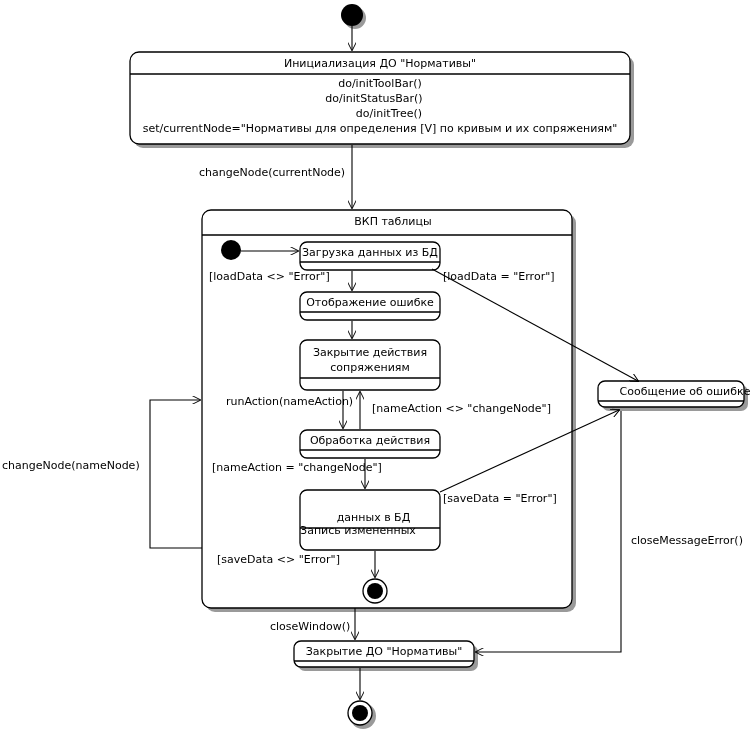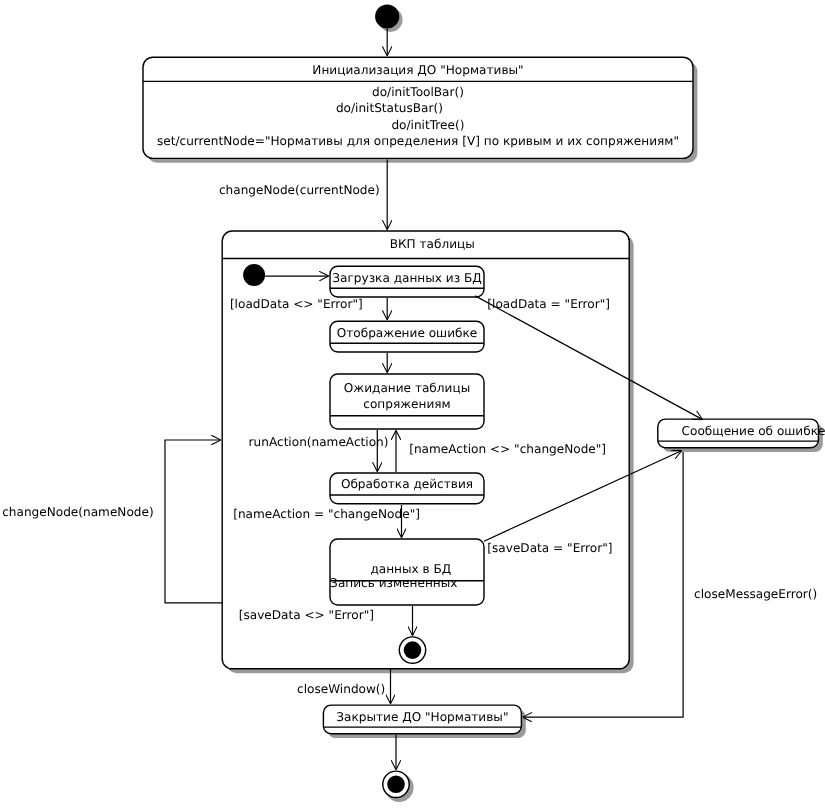--- a/index.html
+++ b/index.html
@@ -143,31 +143,31 @@
       <path d="M 355 608 L 355 639" marker-end="url(#arrow)"></path>
 
       <path d="M 621 411 L 621 652 L 476 652" marker-end="url(#arrow)"></path>
 
       <path d="M 360 668 L 360 699" marker-end="url(#arrow)"></path>
     </g>
   </svg>
 
   <div class="st-label t-center" style="left:130px;top:57px;width:500px;">Инициализация ДО "Нормативы"</div>
   <div class="st-label t-center" style="left:130px;top:77px;width:500px;">do/initToolBar()</div>
-  <div class="st-label t-center" style="left:128px;top:92px;width:452px;">do/initStatusBar()</div>
+  <div class="st-label t-center" style="left:148px;top:92px;width:452px;">do/initStatusBar()</div>
   <div class="st-label t-center" style="left:139px;top:107px;width:500px;">do/initTree()</div>
   <div class="st-label t-center" style="left:130px;top:122px;width:500px;">set/currentNode="Нормативы для определения [V] по кривым и их сопряжениям"</div>
 
   <div class="st-label t-center" style="left:202px;top:215px;width:382px;">ВКП таблицы</div>
 
   <div class="st-label t-center" style="left:300px;top:246px;width:140px;">Загрузка данных из БД</div>
 
   <div class="st-label t-center" style="left:300px;top:296px;width:140px;">Отображение ошибке</div>
 
-  <div class="st-label t-center" style="left:300px;top:346px;width:140px;">Ожидание таблицы</div>
+  <div class="st-label t-center" style="left:300px;top:346px;width:140px;">Закрытие действия</div>
   <div class="st-label t-center" style="left:300px;top:361px;width:140px;">сопряжениям</div>
 
   <div class="st-label t-center" style="left:300px;top:434px;width:140px;">Обработка действия</div>
 
   <div class="st-label t-center" style="left:300px;top:524px;width:116px;">Запись измененных</div>
   <div class="st-label t-center" style="left:300px;top:511px;width:147px;">данных в БД</div>
 
   <div class="st-label t-center" style="left:598px;top:385px;width:146px;padding-left:14px;">Сообщение об ошибке</div>
 
   <div class="st-label t-center" style="left:294px;top:645px;width:180px;">Закрытие ДО "Нормативы"</div>

